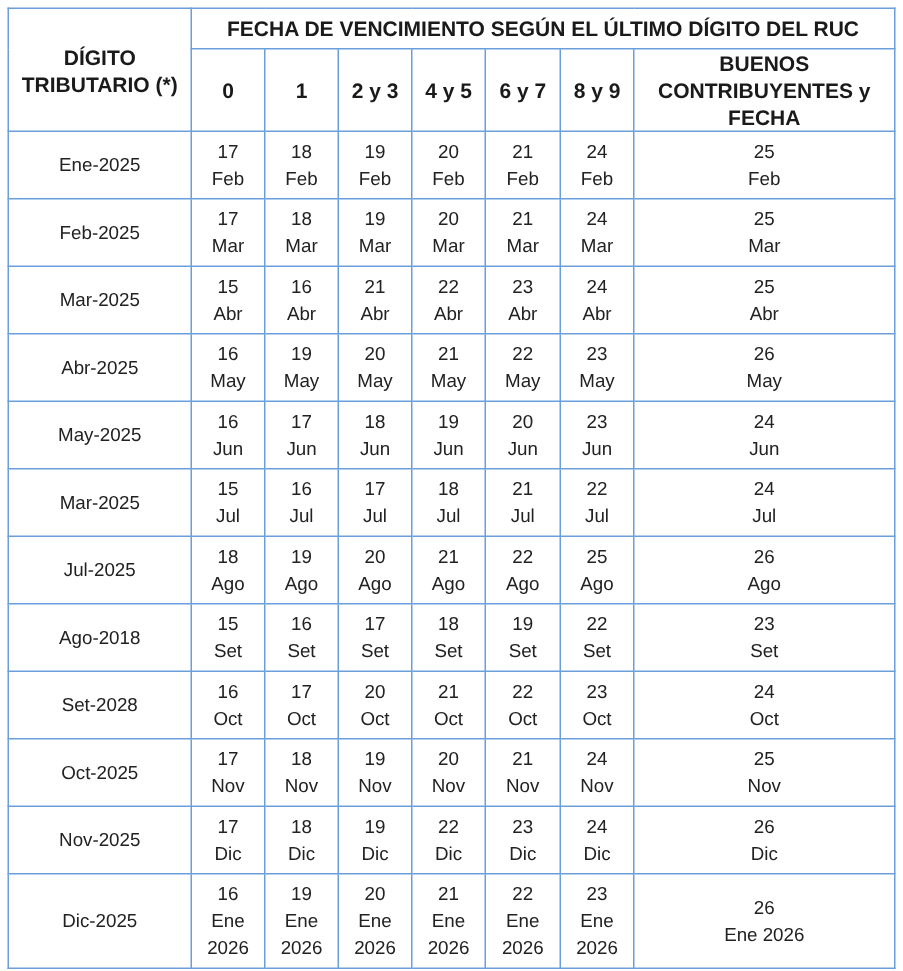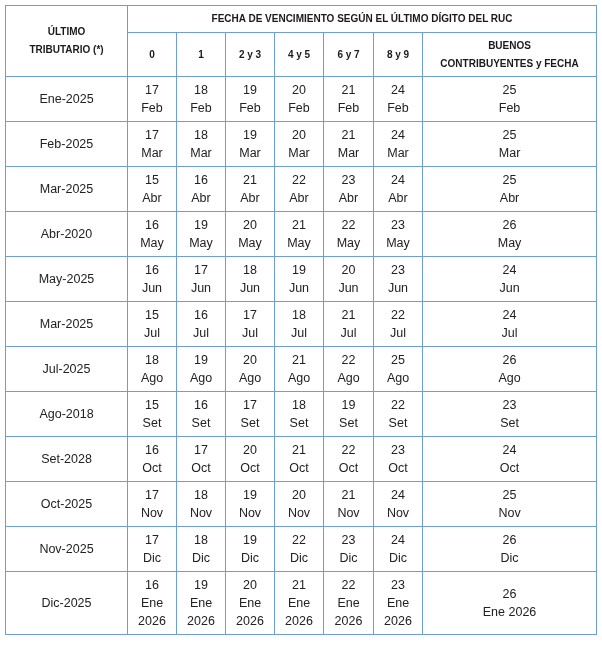--- a/index.html
+++ b/index.html
@@ -27,21 +27,21 @@
       border: 1.5px solid #6a9fdc;
       text-align: center;
       vertical-align: middle;
       padding: 0;
       font-size: 12.5px;
       line-height: 18px;
     }
     table.schedule th {
       font-weight: bold;
       color: #1a1a1a;
-      font-size: 10px;
+      font-size: 14px;
       margin-top: 42px;
     }
     th.span-title {
       height: 26px;
     }
     th.digit-col {
       height: 43px;
     }
     th.period-head {
       line-height: 19px;
@@ -69,21 +69,21 @@
     <col style="width:49px">
     <col style="width:49px">
     <col style="width:49px">
     <col style="width:50px">
     <col style="width:49px">
     <col style="width:174px">
   </colgroup>
   <thead>
     <tr>
       <th class="period-head" rowspan="2">
-        <span class="cell-line">ÚLTIMO</span>
+        <span class="cell-line">DÍGITO</span>
         <span class="cell-line">TRIBUTARIO (*)</span>
       </th>
       <th class="span-title" colspan="7">FECHA DE VENCIMIENTO SEGÚN EL ÚLTIMO DÍGITO DEL RUC</th>
     </tr>
     <tr>
       <th class="digit-col">0</th>
       <th class="digit-col">1</th>
       <th class="digit-col">2 y 3</th>
       <th class="digit-col">4 y 5</th>
       <th class="digit-col">6 y 7</th>
@@ -182,21 +182,21 @@
         <td>
           <span class="cell-line">24</span>
           <span class="cell-line">Abr</span>
         </td>
         <td>
           <span class="cell-line">25</span>
           <span class="cell-line">Abr</span>
         </td>
       </tr>
       <tr class="data-row">
-        <td class="period">Abr-2020</td>
+        <td class="period">Abr-2025</td>
         <td>
           <span class="cell-line">16</span>
           <span class="cell-line">May</span>
         </td>
         <td>
           <span class="cell-line">19</span>
           <span class="cell-line">May</span>
         </td>
         <td>
           <span class="cell-line">20</span>

